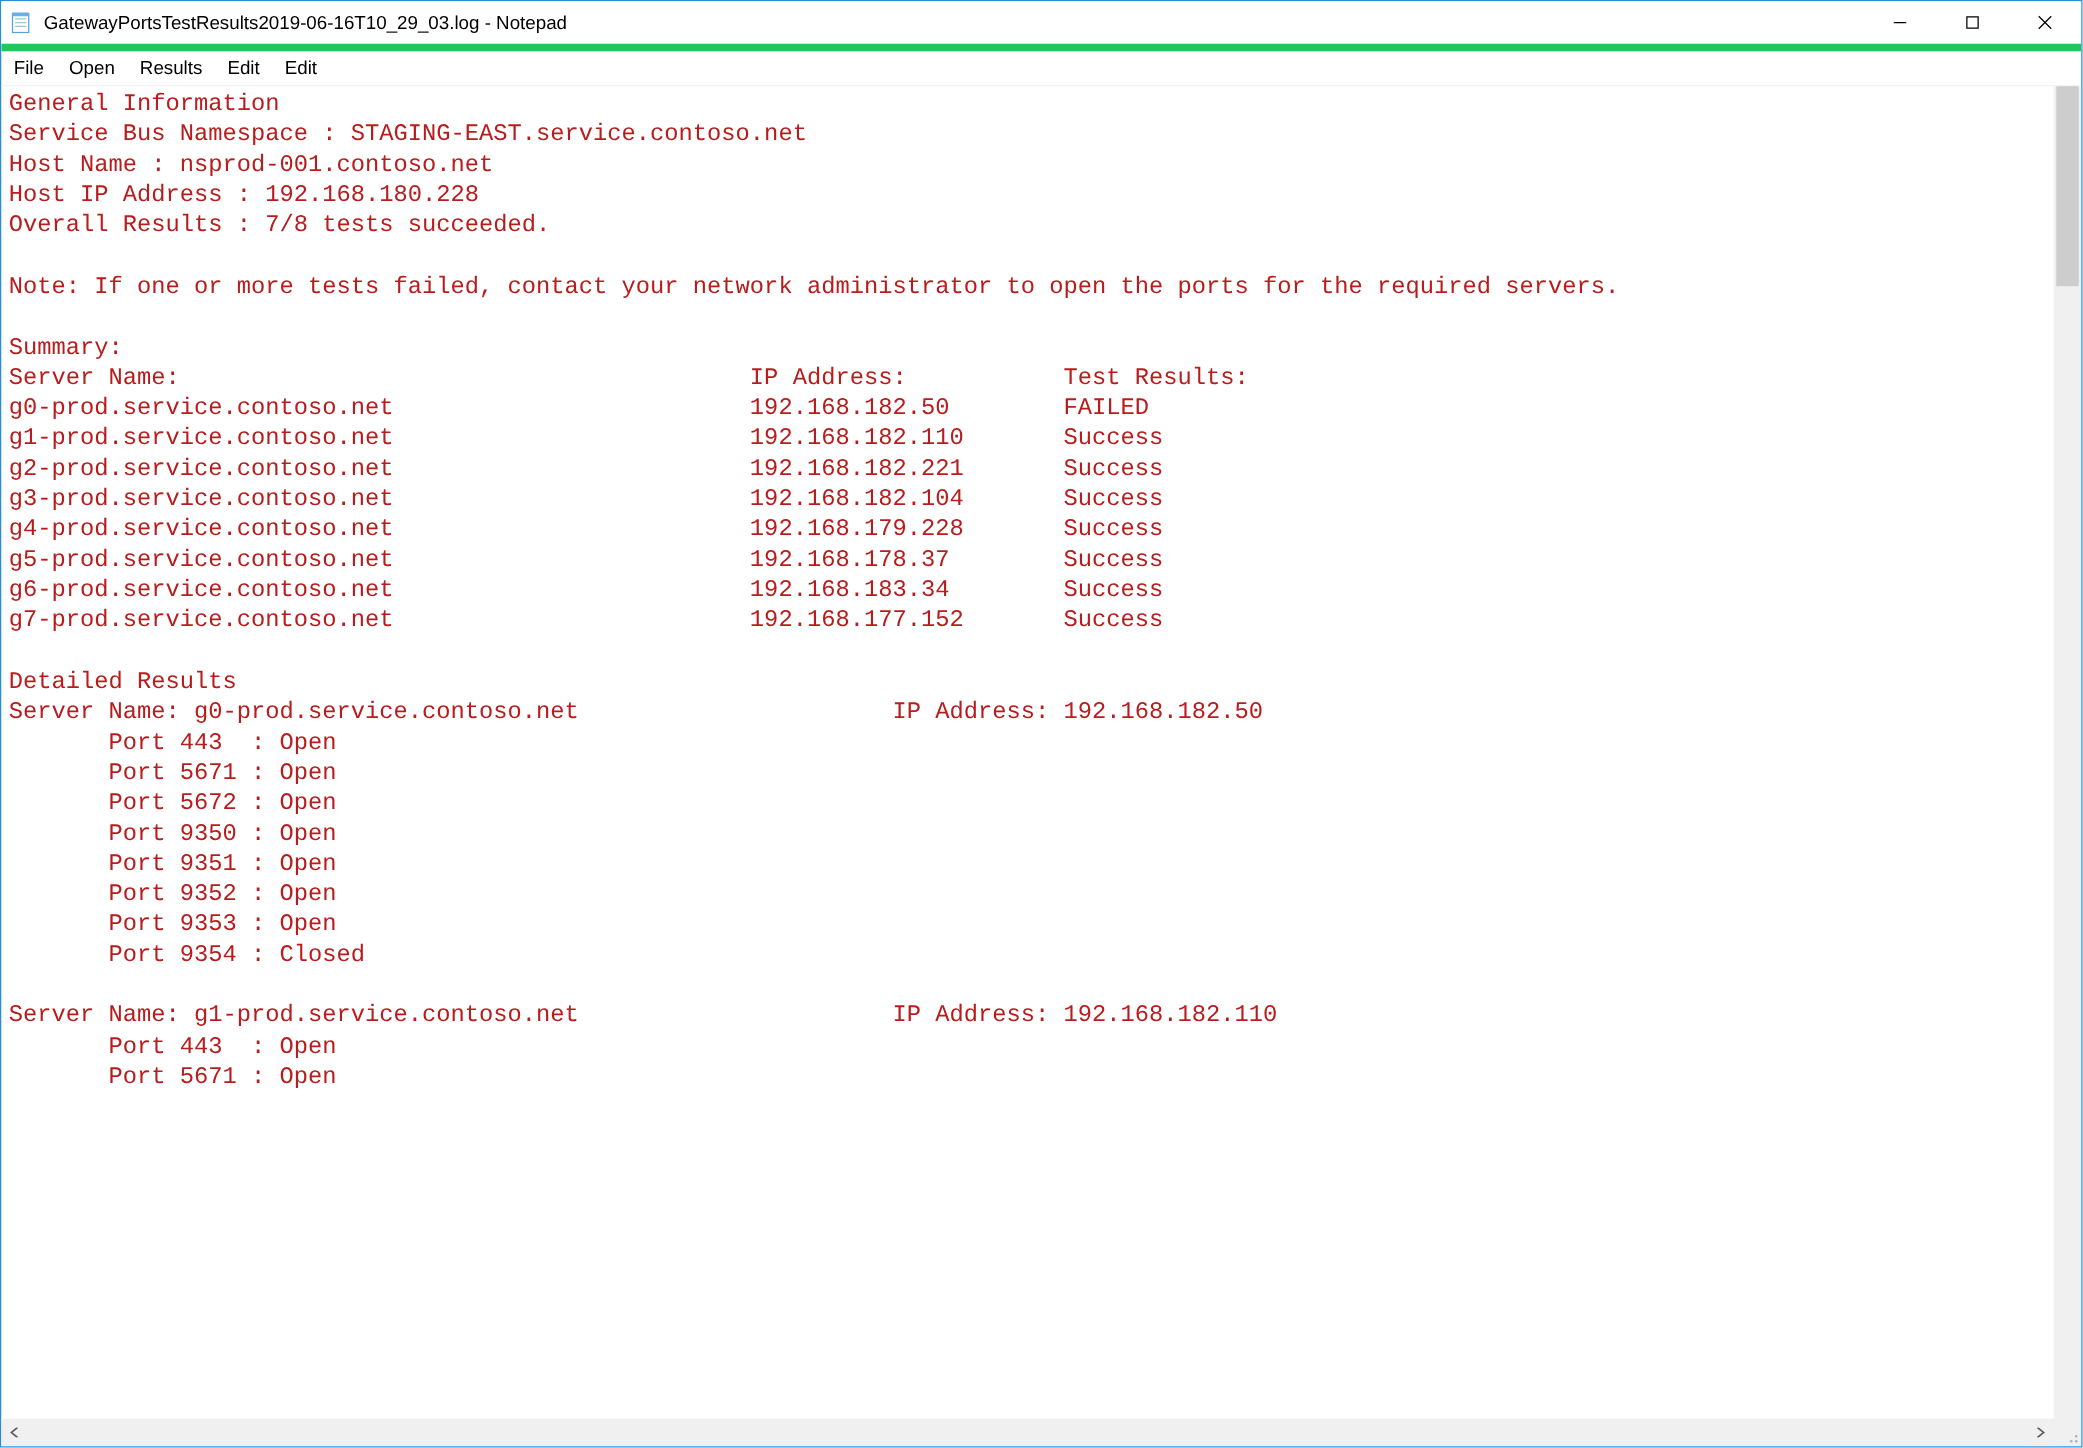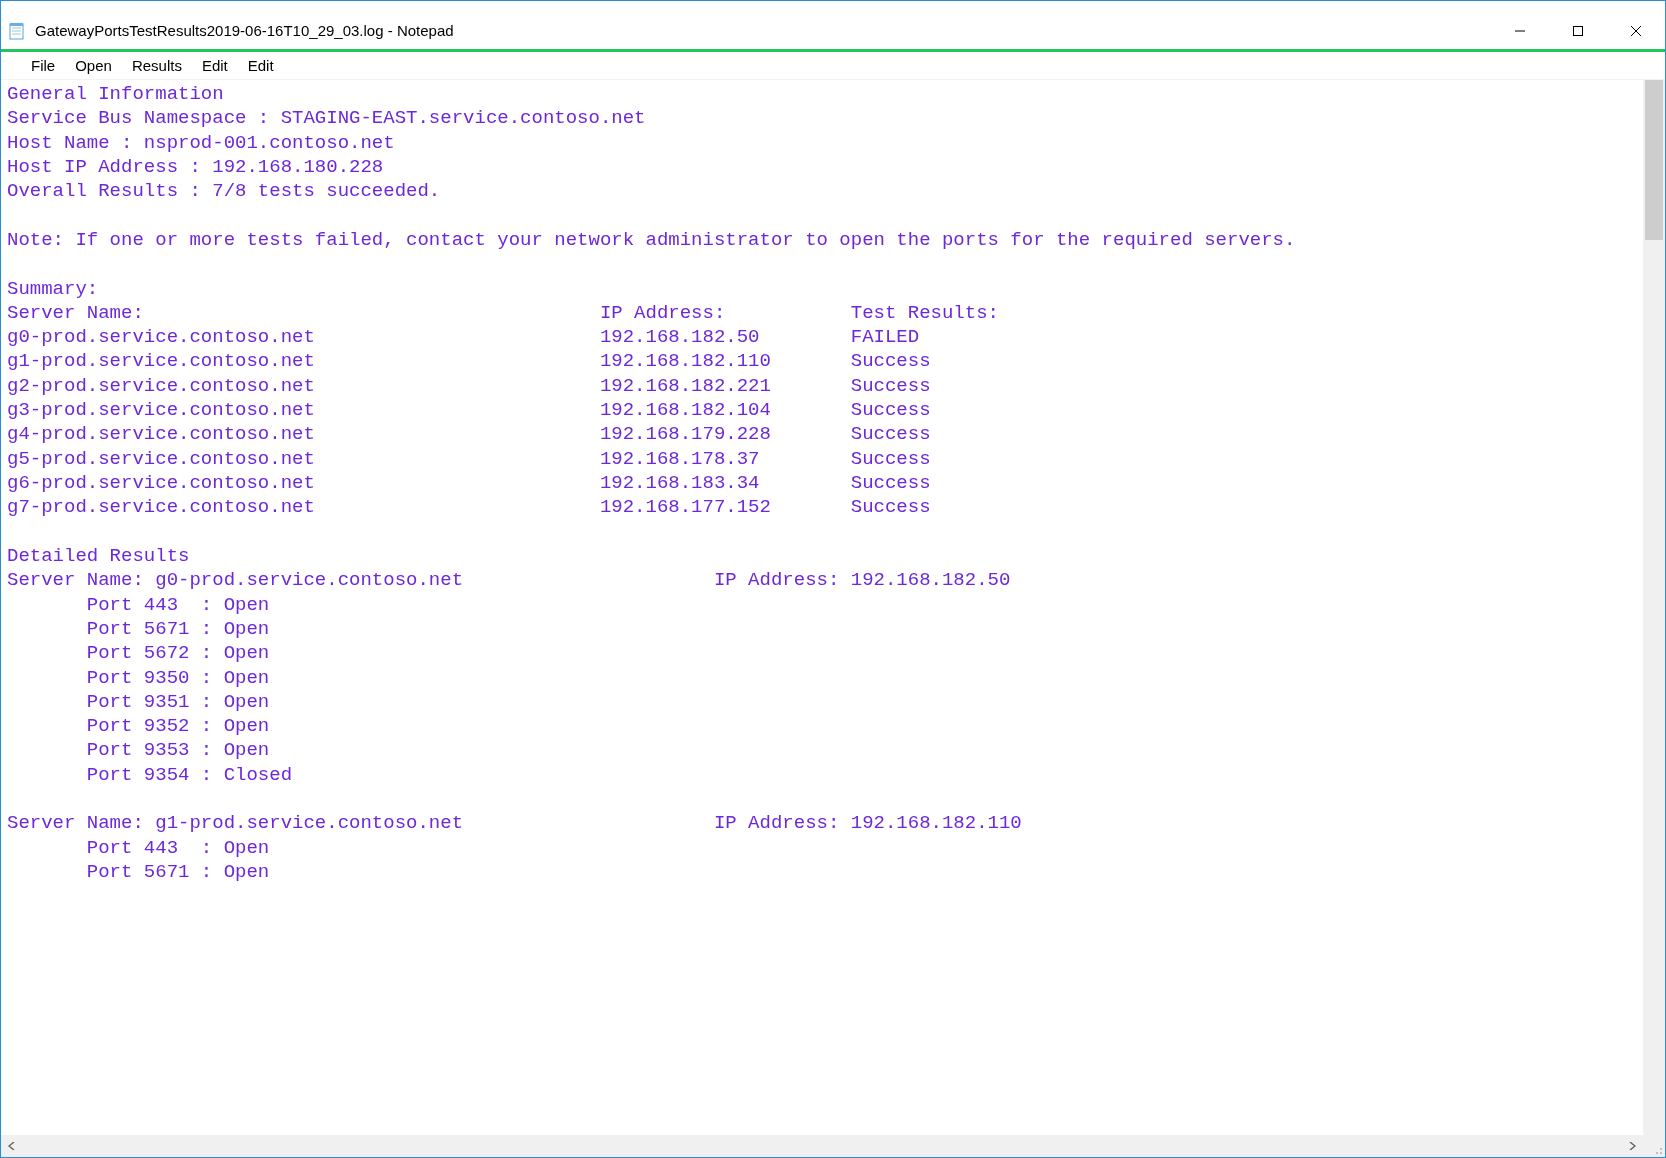--- a/index.html
+++ b/index.html
@@ -12,23 +12,22 @@
       height: 1158px;
       border: 1px solid #2a8dd4;
       display: flex;
       flex-direction: column;
     }
     .titlebar {
       height: 40px;
       display: flex;
       align-items: center;
       background: #fff;
-      border-bottom: 3px solid #22c55e;
+      border-bottom: 6px solid #22c55e;
       padding-left: 6px;
-      margin-top: 11px;
     }
     .titlebar .app-icon {
       width: 20px; height: 20px;
       margin-right: 8px;
       display: inline-flex;
       align-items: center;
       justify-content: center;
     }
     .titlebar .title-text {
       font-size: 15px;
@@ -55,33 +54,33 @@
       padding: 0 6px;
       font-size: 15px;
       color: #000;
       gap: 0;
       border-bottom: 1px solid #f3f3f3;
     }
     .menu-item {
       padding: 2px 10px;
       cursor: default;
     }
-    .menu-item:first-child { padding-left: 4px; margin-left: 20px; }
+    .menu-item:first-child { padding-left: 4px; }
     .content-wrap {
       position: relative;
       flex: 1;
       display: flex;
       min-height: 0;
     }
     .editor {
       flex: 1;
       font-family: Consolas, "Courier New", monospace;
       font-size: 19px;
       line-height: 1.28;
-      color: #6d28d9;
+      color: #b91c1c;
       white-space: pre;
       padding: 2px 4px 0 6px;
       overflow: hidden;
       border: none;
       outline: none;
       resize: none;
     }
     .vscroll {
       width: 22px;
       background: #f0f0f0;

